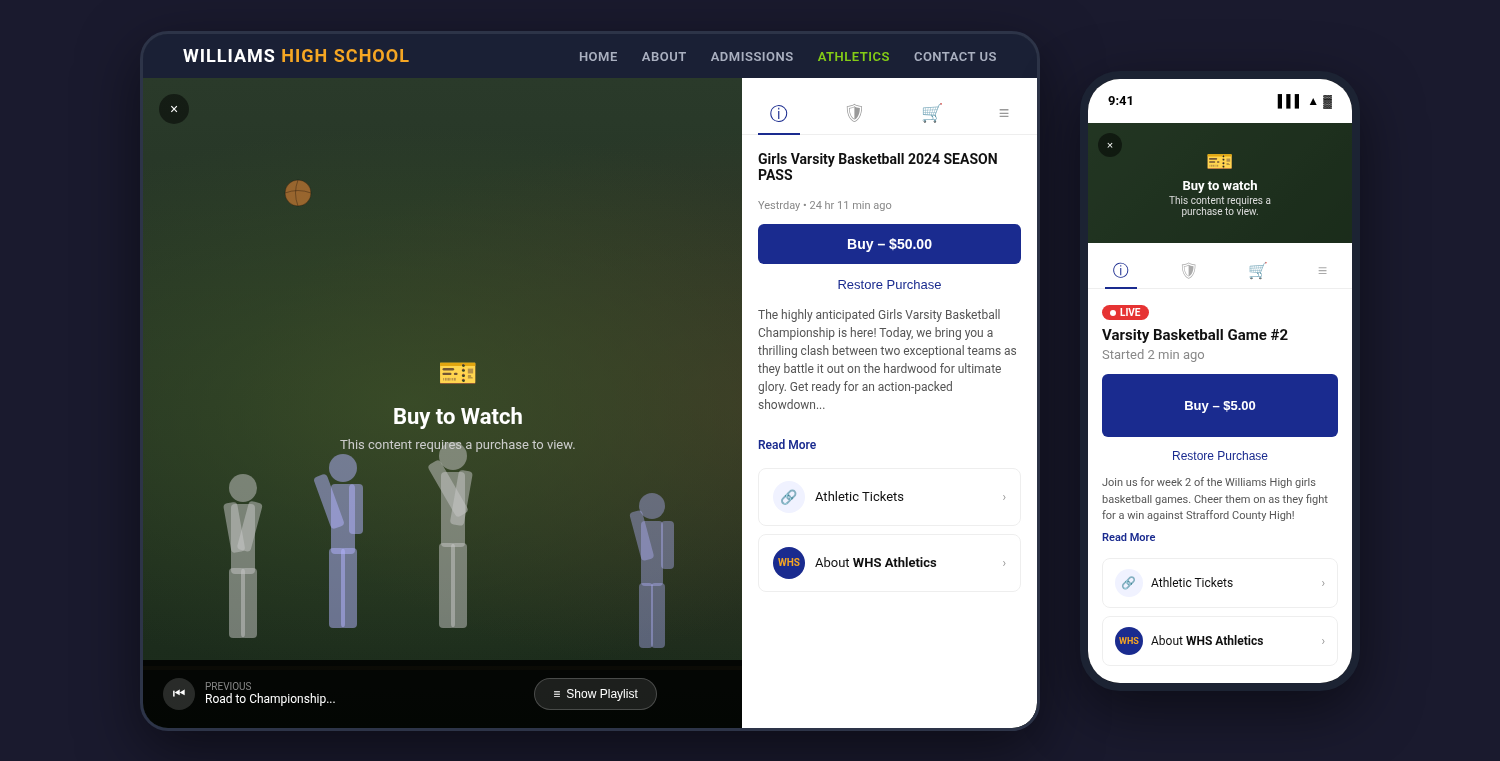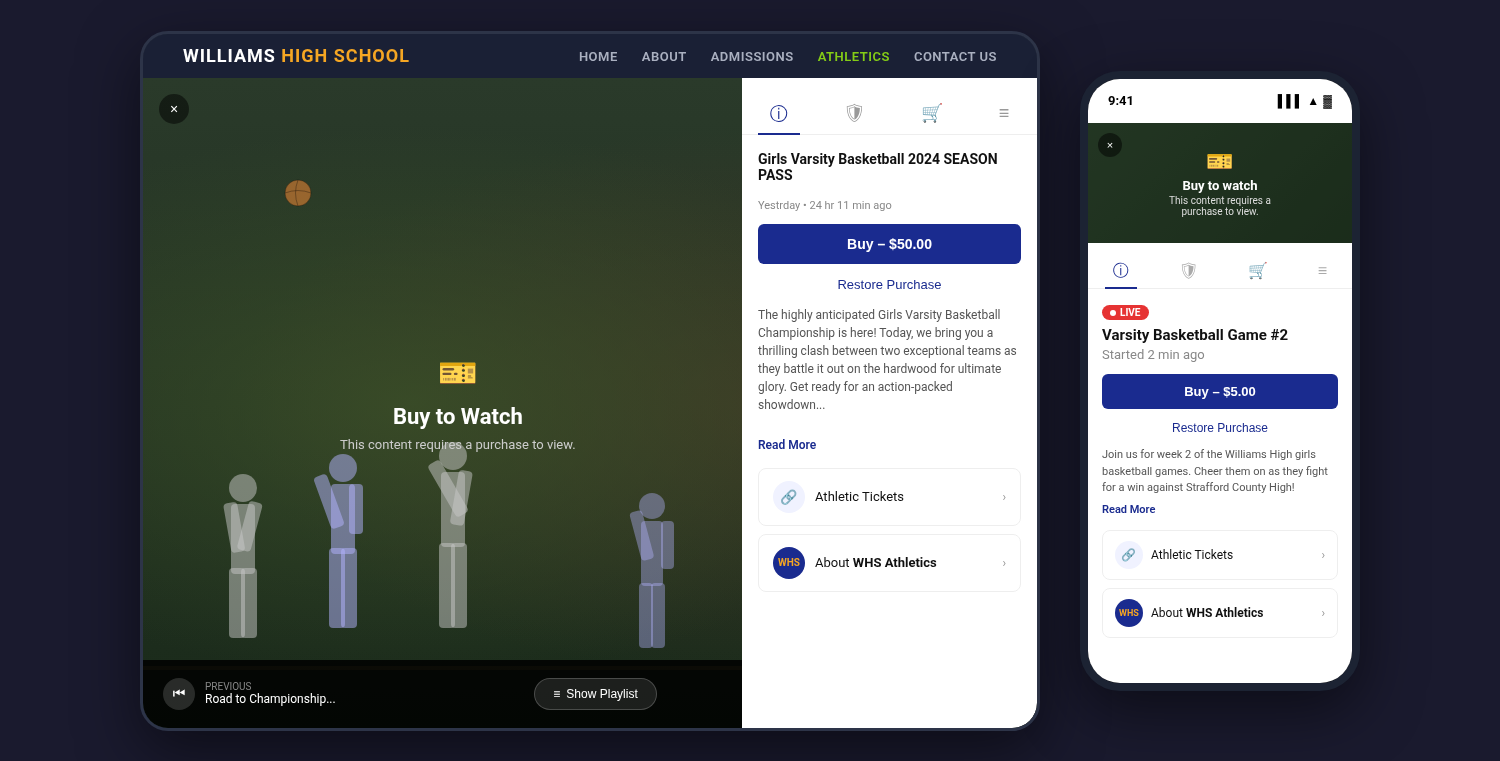--- a/index.html
+++ b/index.html
@@ -429,21 +429,21 @@
       font-size: 13px;
       color: #888;
       margin-bottom: 12px;
     }
     .phone-buy-btn {
       width: 100%;
       background: #1a2b8f;
       color: #fff;
       border: none;
       border-radius: 6px;
-      padding: 10px;
+      padding: 24px;
       font-size: 13px;
       font-weight: 600;
       cursor: pointer;
       margin-bottom: 8px;
     }
     .phone-restore-btn {
       width: 100%;
       background: transparent;
       color: #1a2b8f;
       border: none;

